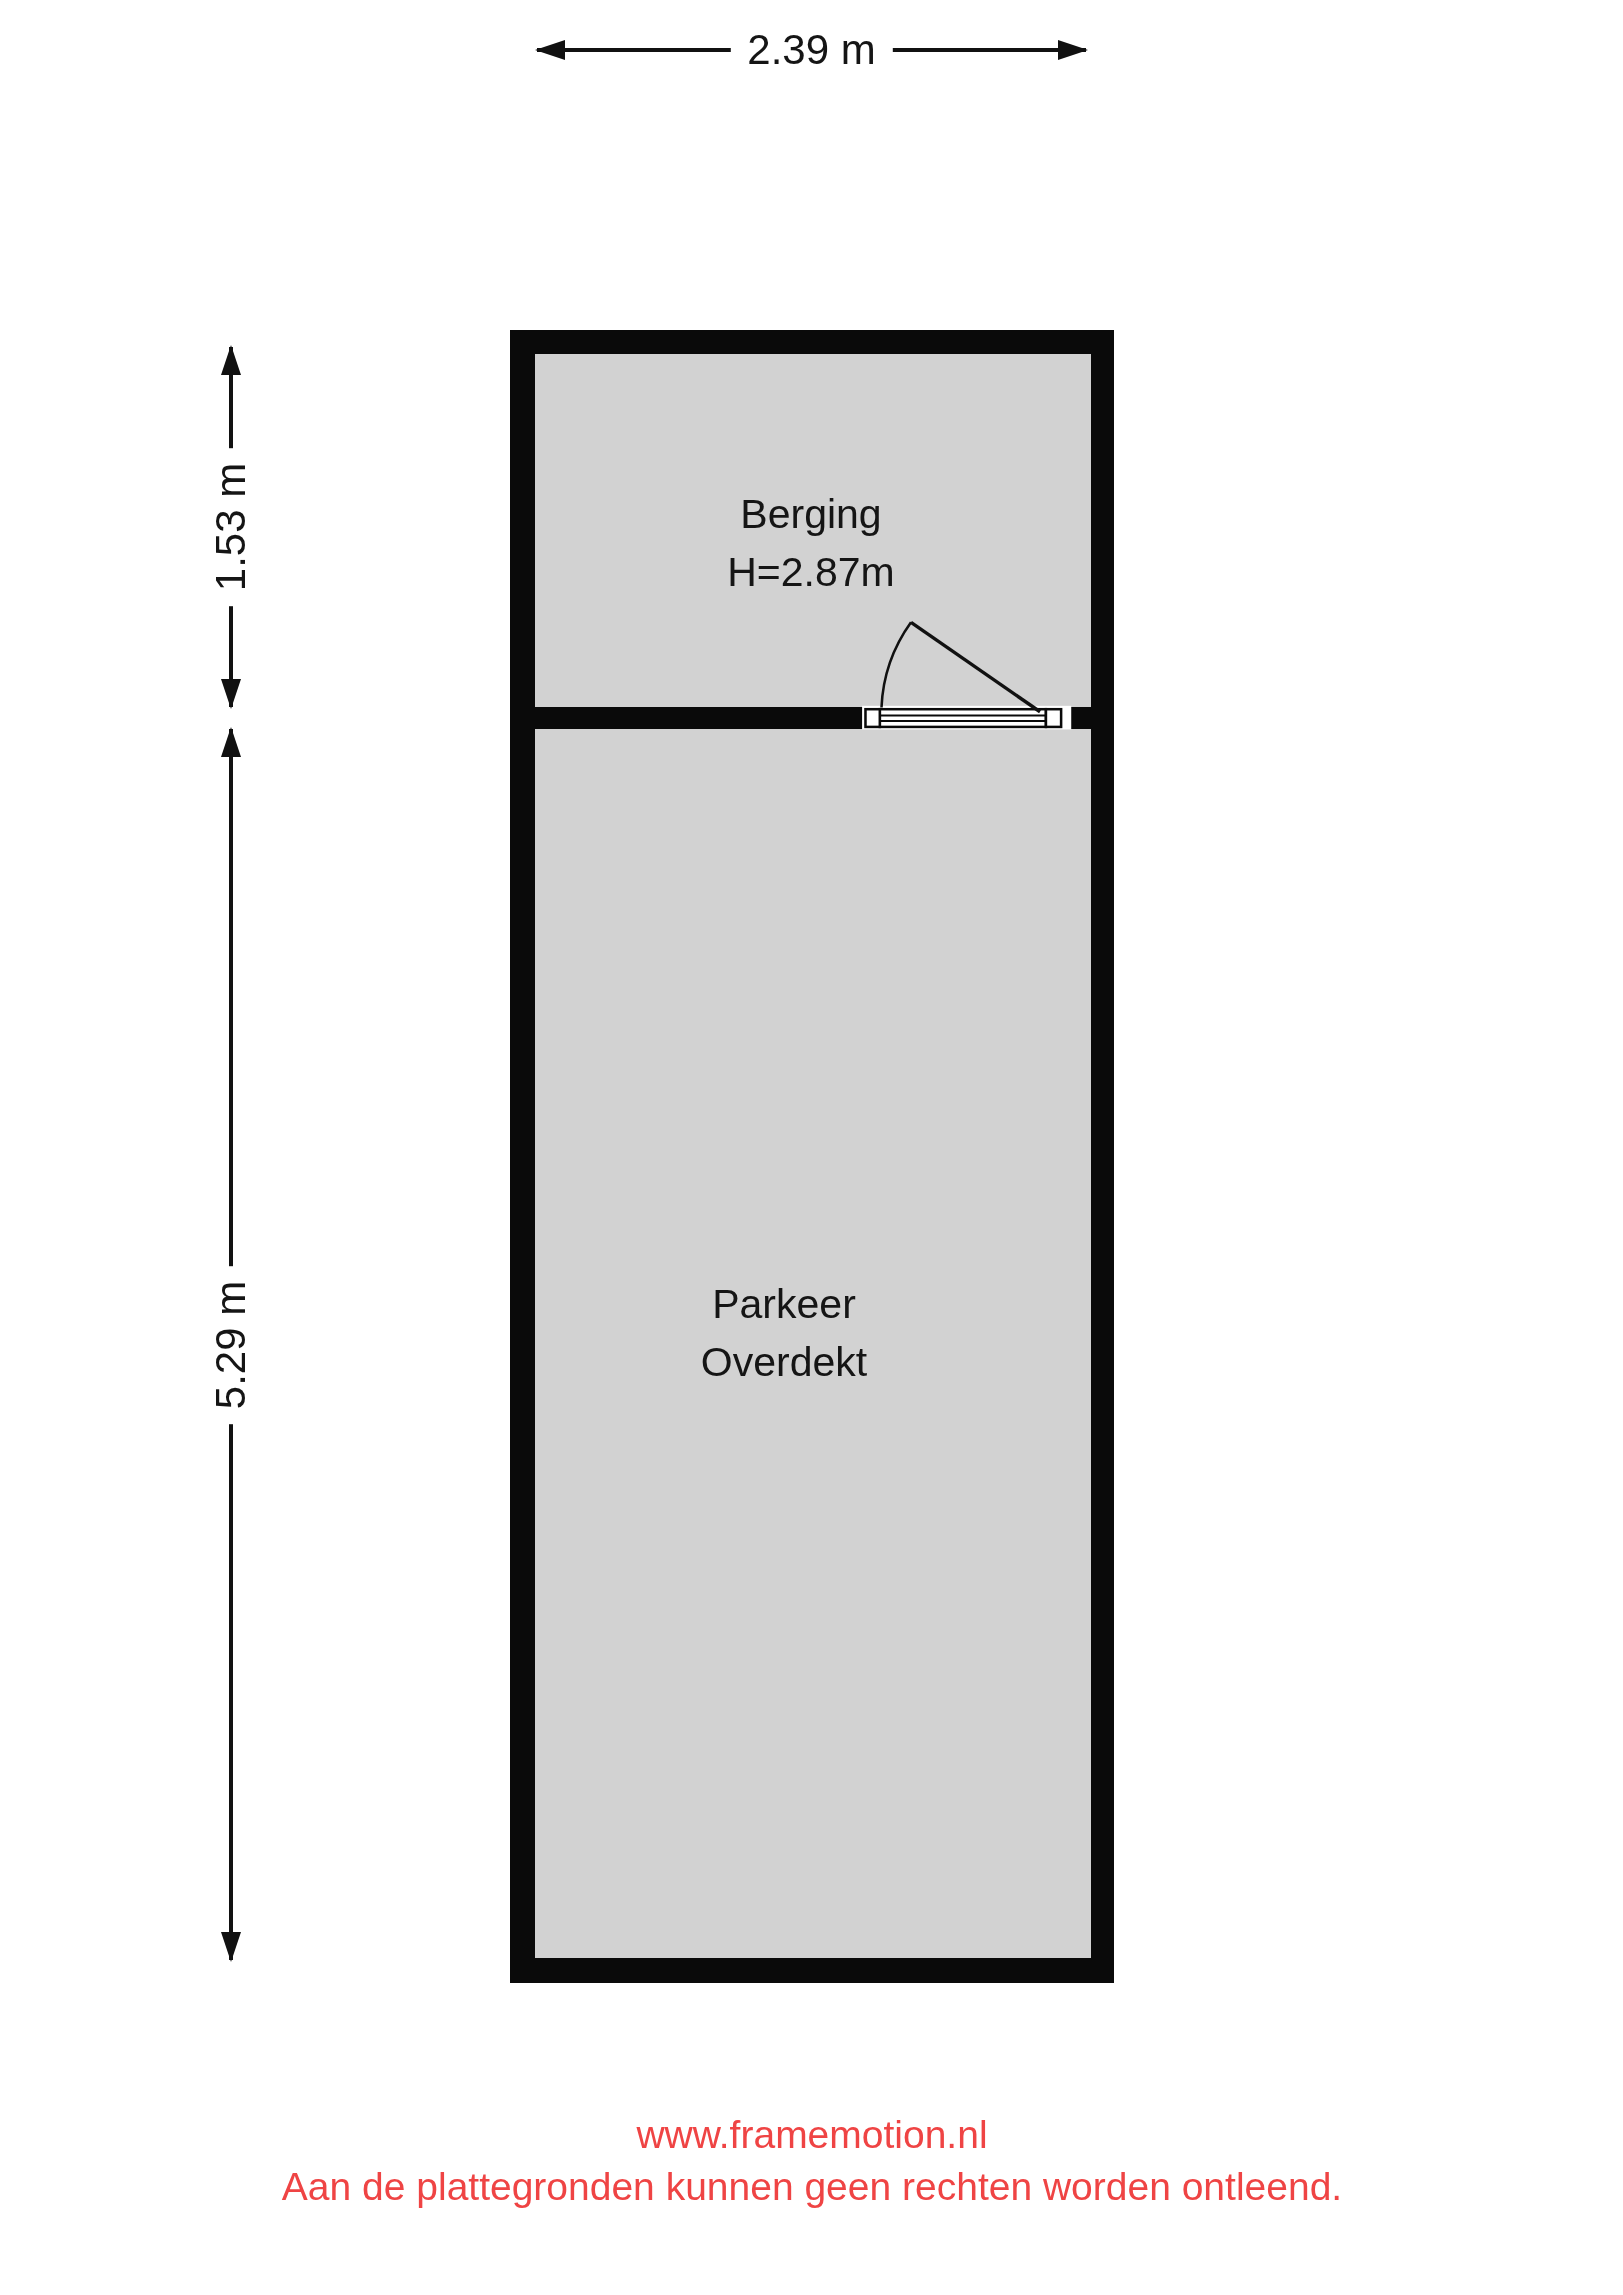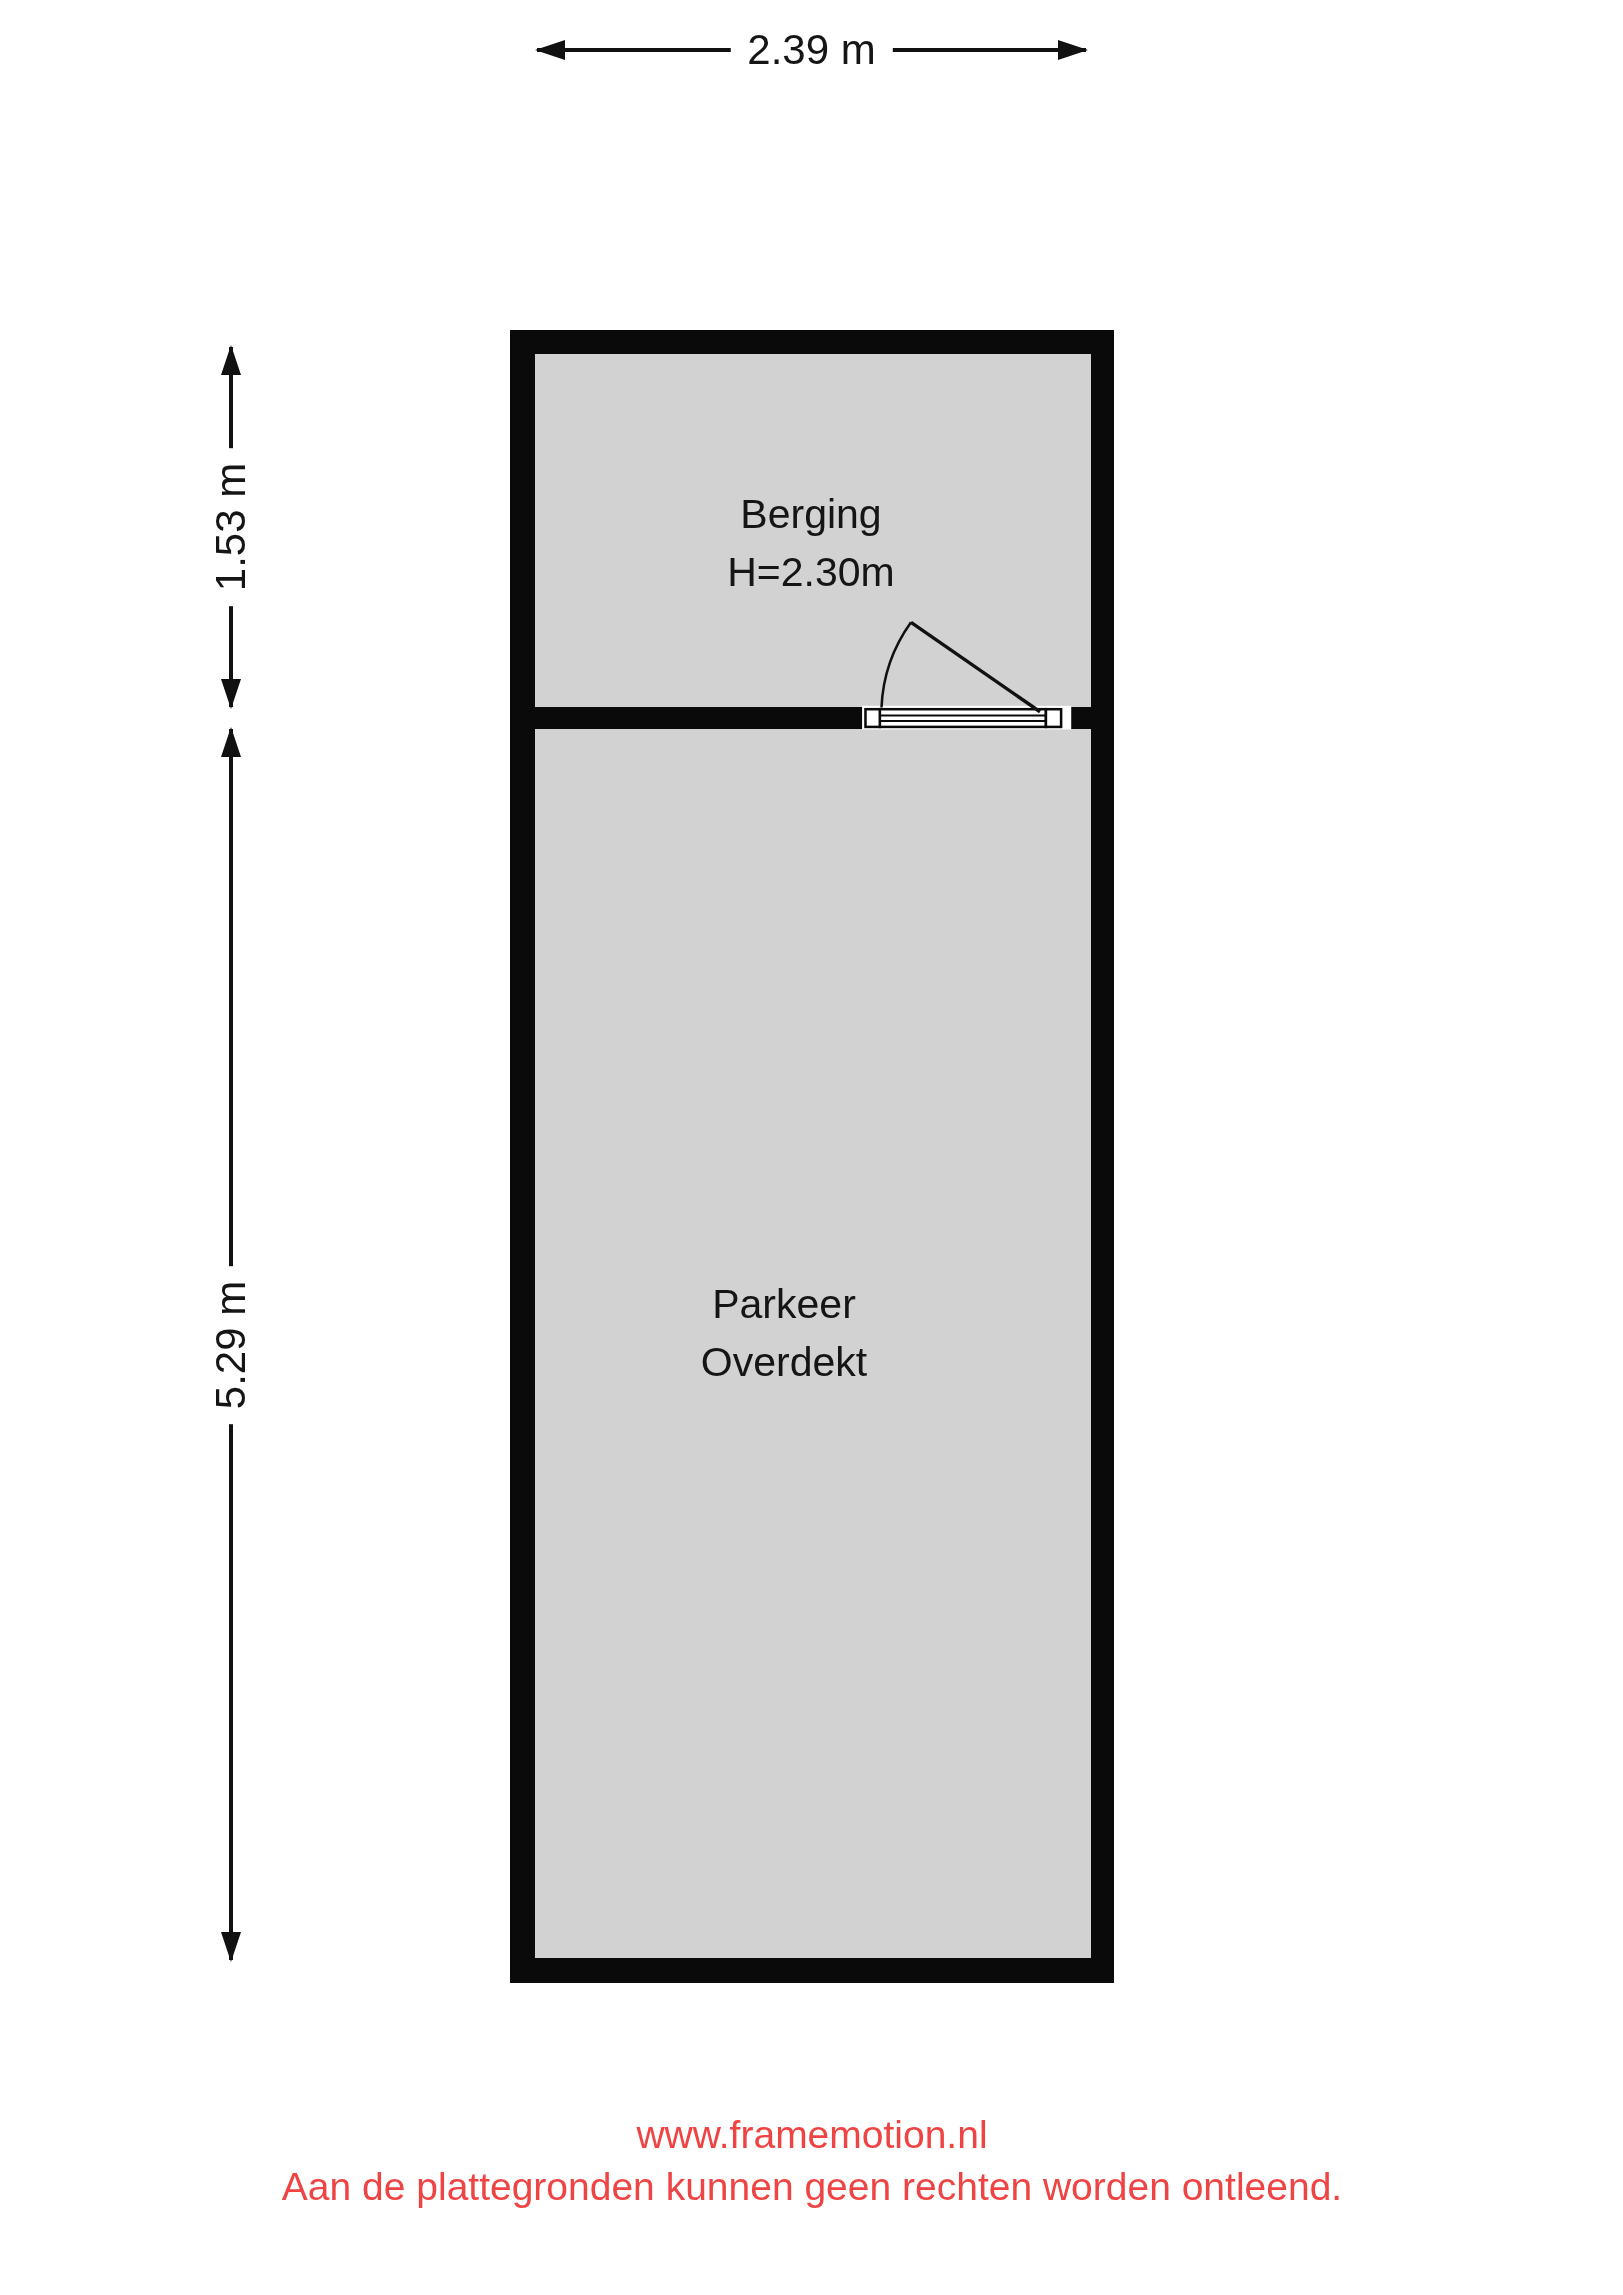--- a/index.html
+++ b/index.html
@@ -202,21 +202,21 @@
 
     <rect x="13" y="139" width="17" height="21" fill="#ffffff" stroke="#0a0a0a" stroke-width="3"></rect>
     <rect x="227" y="139" width="18" height="21" fill="#ffffff" stroke="#0a0a0a" stroke-width="3"></rect>
 
     <line x1="220" y1="142" x2="67" y2="36" stroke="#111111" stroke-width="4"></line>
     <path d="M 67 36 A 187 187 0 0 0 32 137" fill="none" stroke="#111111" stroke-width="3"></path>
   </svg>
 
   <div class="room-label" id="label-berging">
     <div>Berging</div>
-    <div>H=2.30m</div>
+    <div>H=2.87m</div>
   </div>
   <div class="room-label" id="label-parkeer">
     <div>Parkeer</div>
     <div>Overdekt</div>
   </div>
 
   <div class="footer">
     <div>www.framemotion.nl</div>
     <div>Aan de plattegronden kunnen geen rechten worden ontleend.</div>
   </div>

